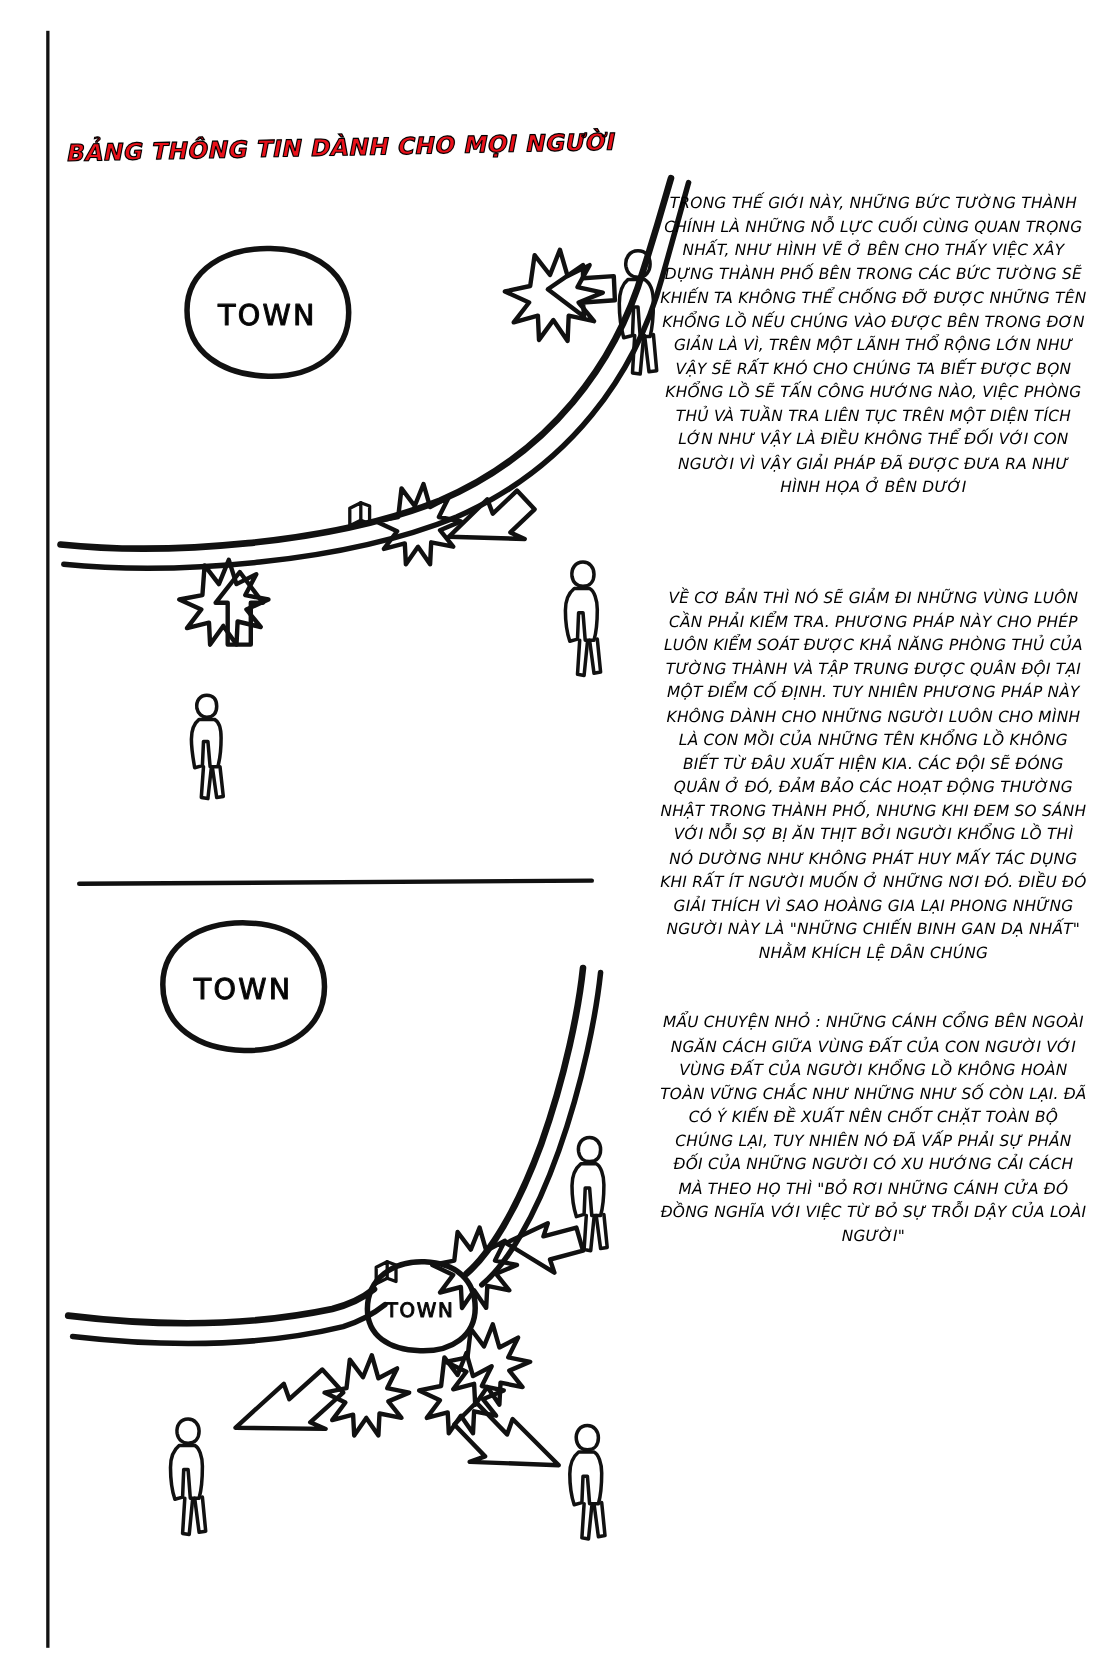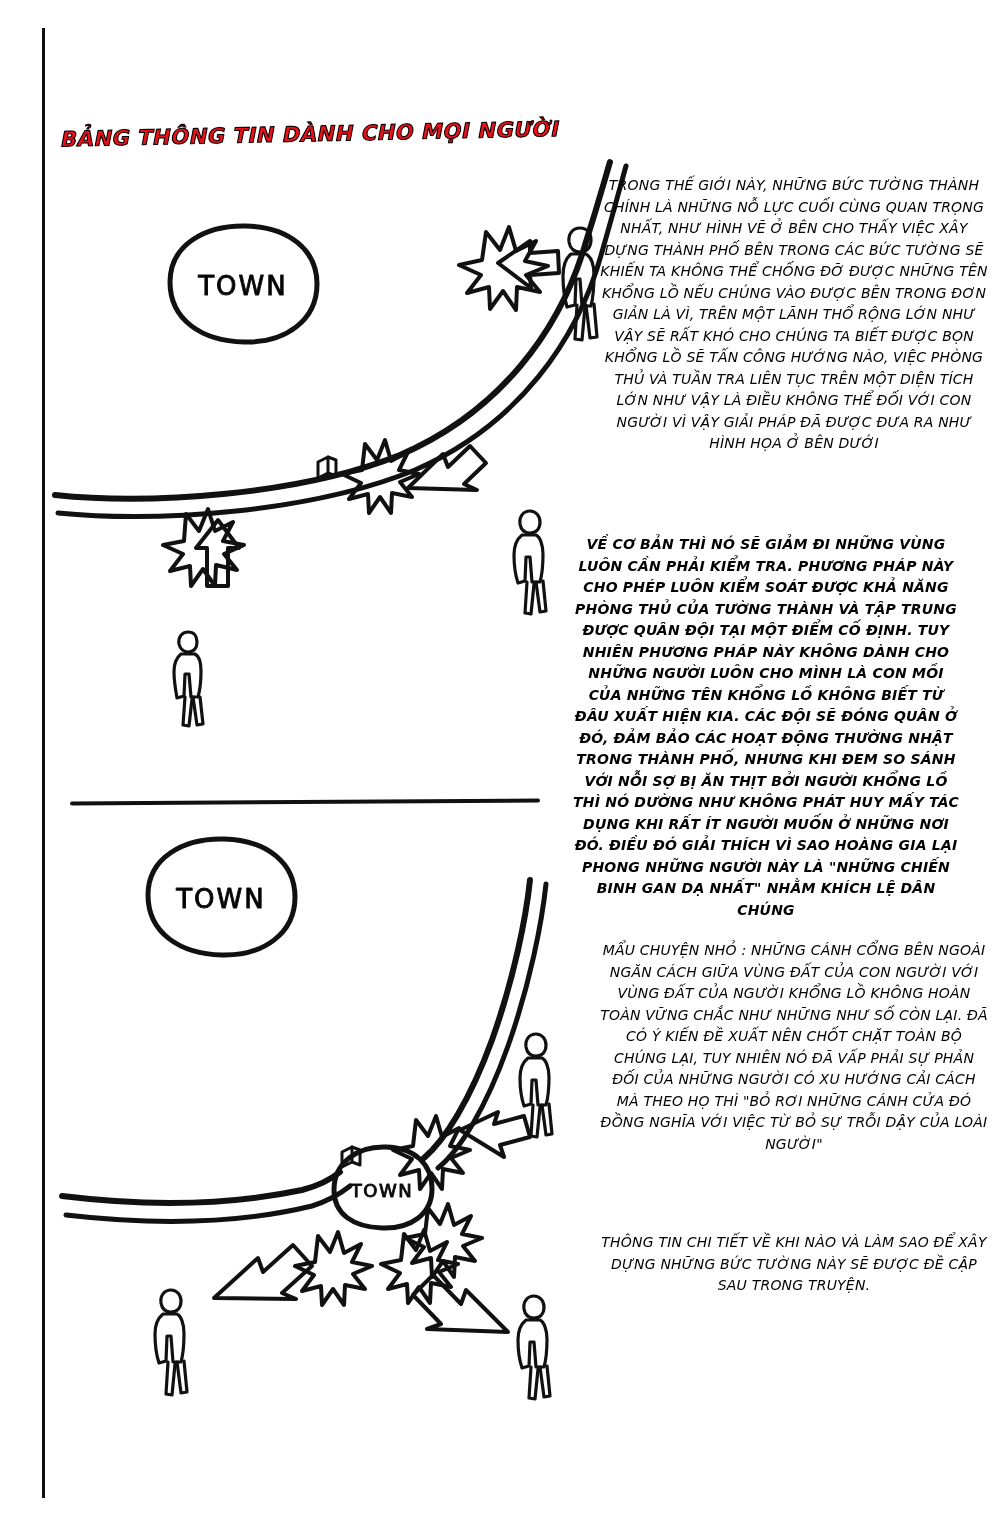--- a/index.html
+++ b/index.html
@@ -81,22 +81,22 @@
     position: absolute;
     text-align: center;
     font-family: "DejaVu Sans", sans-serif;
     font-style: italic;
     font-size: 14px;
     line-height: 21.5px;
     letter-spacing: 0.2px;
     color: #000;
   }
   #tb1 { left: 600px; top: 175px; width: 388px; }
-  #tb2 { left: 572px; top: 534px; width: 388px; font-weight: bold; }
-  #tb3 { left: 600px; top: 920px; width: 388px; margin-top: 20px; }
+  #tb2 { left: 600px; top: 534px; width: 388px; }
+  #tb3 { left: 600px; top: 920px; width: 388px; }
   #tb4 { left: 600px; top: 1232px; width: 388px; }
 
   
   .art {
     position: absolute;
     left: 0;
     top: 0;
   }
   .label-town {
     font-family: "DejaVu Sans", sans-serif;
@@ -250,15 +250,14 @@
   </svg>
 
   <div class="banner">
     <div class="banner-text">BẢNG THÔNG TIN DÀNH CHO MỌI NGƯỜI</div>
   </div>
 
 
   <div class="textblock" id="tb1">TRONG THẾ GIỚI NÀY, NHỮNG BỨC TƯỜNG THÀNH CHÍNH LÀ NHỮNG NỖ LỰC CUỐI CÙNG QUAN TRỌNG NHẤT, NHƯ HÌNH VẼ Ở BÊN CHO THẤY VIỆC XÂY DỰNG THÀNH PHỐ BÊN TRONG CÁC BỨC TƯỜNG SẼ KHIẾN TA KHÔNG THỂ CHỐNG ĐỠ ĐƯỢC NHỮNG TÊN KHỔNG LỒ NẾU CHÚNG VÀO ĐƯỢC BÊN TRONG ĐƠN GIẢN LÀ VÌ, TRÊN MỘT LÃNH THỔ RỘNG LỚN NHƯ VẬY SẼ RẤT KHÓ CHO CHÚNG TA BIẾT ĐƯỢC BỌN KHỔNG LỒ SẼ TẤN CÔNG HƯỚNG NÀO, VIỆC PHÒNG THỦ VÀ TUẦN TRA LIÊN TỤC TRÊN MỘT DIỆN TÍCH LỚN NHƯ VẬY LÀ ĐIỀU KHÔNG THỂ ĐỐI VỚI CON NGƯỜI VÌ VẬY GIẢI PHÁP ĐÃ ĐƯỢC ĐƯA RA NHƯ HÌNH HỌA Ở BÊN DƯỚI</div>
   <div class="textblock" id="tb2">VỀ CƠ BẢN THÌ NÓ SẼ GIẢM ĐI NHỮNG VÙNG LUÔN CẦN PHẢI KIỂM TRA. PHƯƠNG PHÁP NÀY CHO PHÉP LUÔN KIỂM SOÁT ĐƯỢC KHẢ NĂNG PHÒNG THỦ CỦA TƯỜNG THÀNH VÀ TẬP TRUNG ĐƯỢC QUÂN ĐỘI TẠI MỘT ĐIỂM CỐ ĐỊNH. TUY NHIÊN PHƯƠNG PHÁP NÀY KHÔNG DÀNH CHO NHỮNG NGƯỜI LUÔN CHO MÌNH LÀ CON MỒI CỦA NHỮNG TÊN KHỔNG LỒ KHÔNG BIẾT TỪ ĐÂU XUẤT HIỆN KIA. CÁC ĐỘI SẼ ĐÓNG QUÂN Ở ĐÓ, ĐẢM BẢO CÁC HOẠT ĐỘNG THƯỜNG NHẬT TRONG THÀNH PHỐ, NHƯNG KHI ĐEM SO SÁNH VỚI NỖI SỢ BỊ ĂN THỊT BỞI NGƯỜI KHỔNG LỒ THÌ NÓ DƯỜNG NHƯ KHÔNG PHÁT HUY MẤY TÁC DỤNG KHI RẤT ÍT NGƯỜI MUỐN Ở NHỮNG NƠI ĐÓ. ĐIỀU ĐÓ GIẢI THÍCH VÌ SAO HOÀNG GIA LẠI PHONG NHỮNG NGƯỜI NÀY LÀ "NHỮNG CHIẾN BINH GAN DẠ NHẤT" NHẰM KHÍCH LỆ DÂN CHÚNG</div>
   <div class="textblock" id="tb3">MẨU CHUYỆN NHỎ : NHỮNG CÁNH CỔNG BÊN NGOÀI NGĂN CÁCH GIỮA VÙNG ĐẤT CỦA CON NGƯỜI VỚI VÙNG ĐẤT CỦA NGƯỜI KHỔNG LỒ KHÔNG HOÀN TOÀN VỮNG CHẮC NHƯ NHỮNG NHƯ SỐ CÒN LẠI. ĐÃ CÓ Ý KIẾN ĐỀ XUẤT NÊN CHỐT CHẶT TOÀN BỘ CHÚNG LẠI, TUY NHIÊN NÓ ĐÃ VẤP PHẢI SỰ PHẢN ĐỐI CỦA NHỮNG NGƯỜI CÓ XU HƯỚNG CẢI CÁCH MÀ THEO HỌ THÌ "BỎ RƠI NHỮNG CÁNH CỬA ĐÓ ĐỒNG NGHĨA VỚI VIỆC TỪ BỎ SỰ TRỖI DẬY CỦA LOÀI NGƯỜI"</div>
-  <div class="textblock" id="tb4">THÔNG TIN CHI TIẾT VỀ KHI NÀO VÀ LÀM SAO ĐỂ XÂY DỰNG NHỮNG BỨC TƯỜNG NÀY SẼ ĐƯỢC ĐỀ CẬP SAU TRONG TRUYỆN.</div>
 
 </div>
 
 </body></html>

